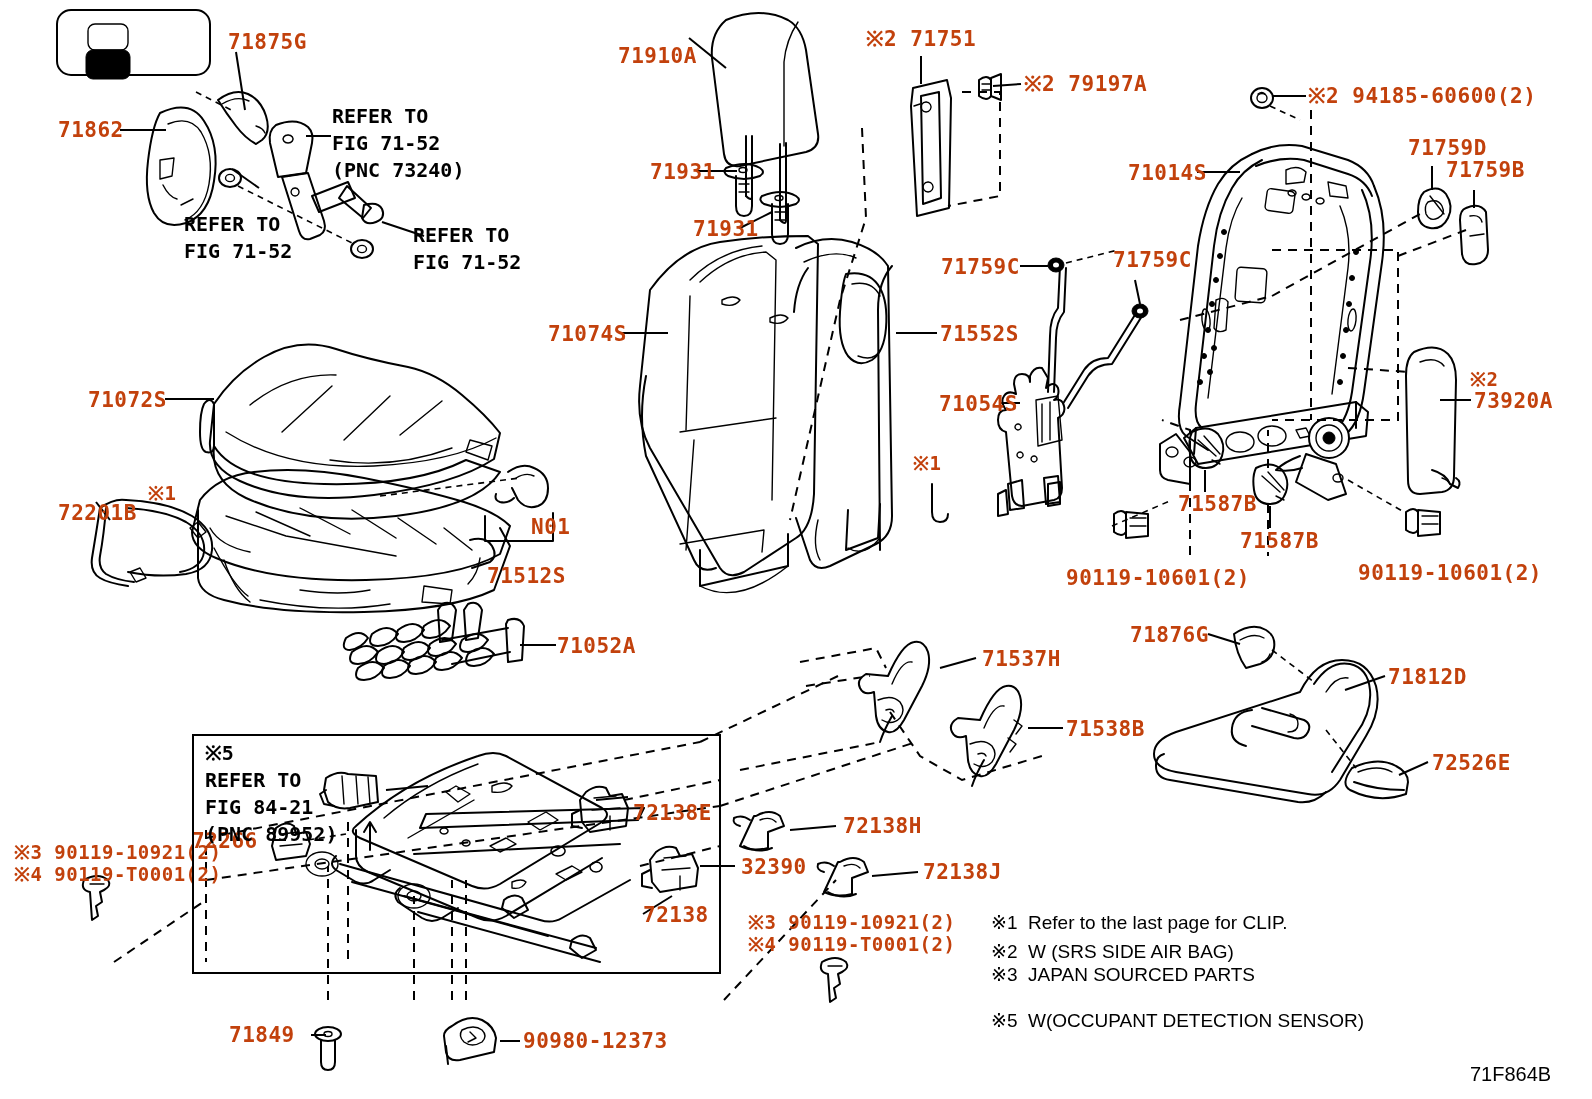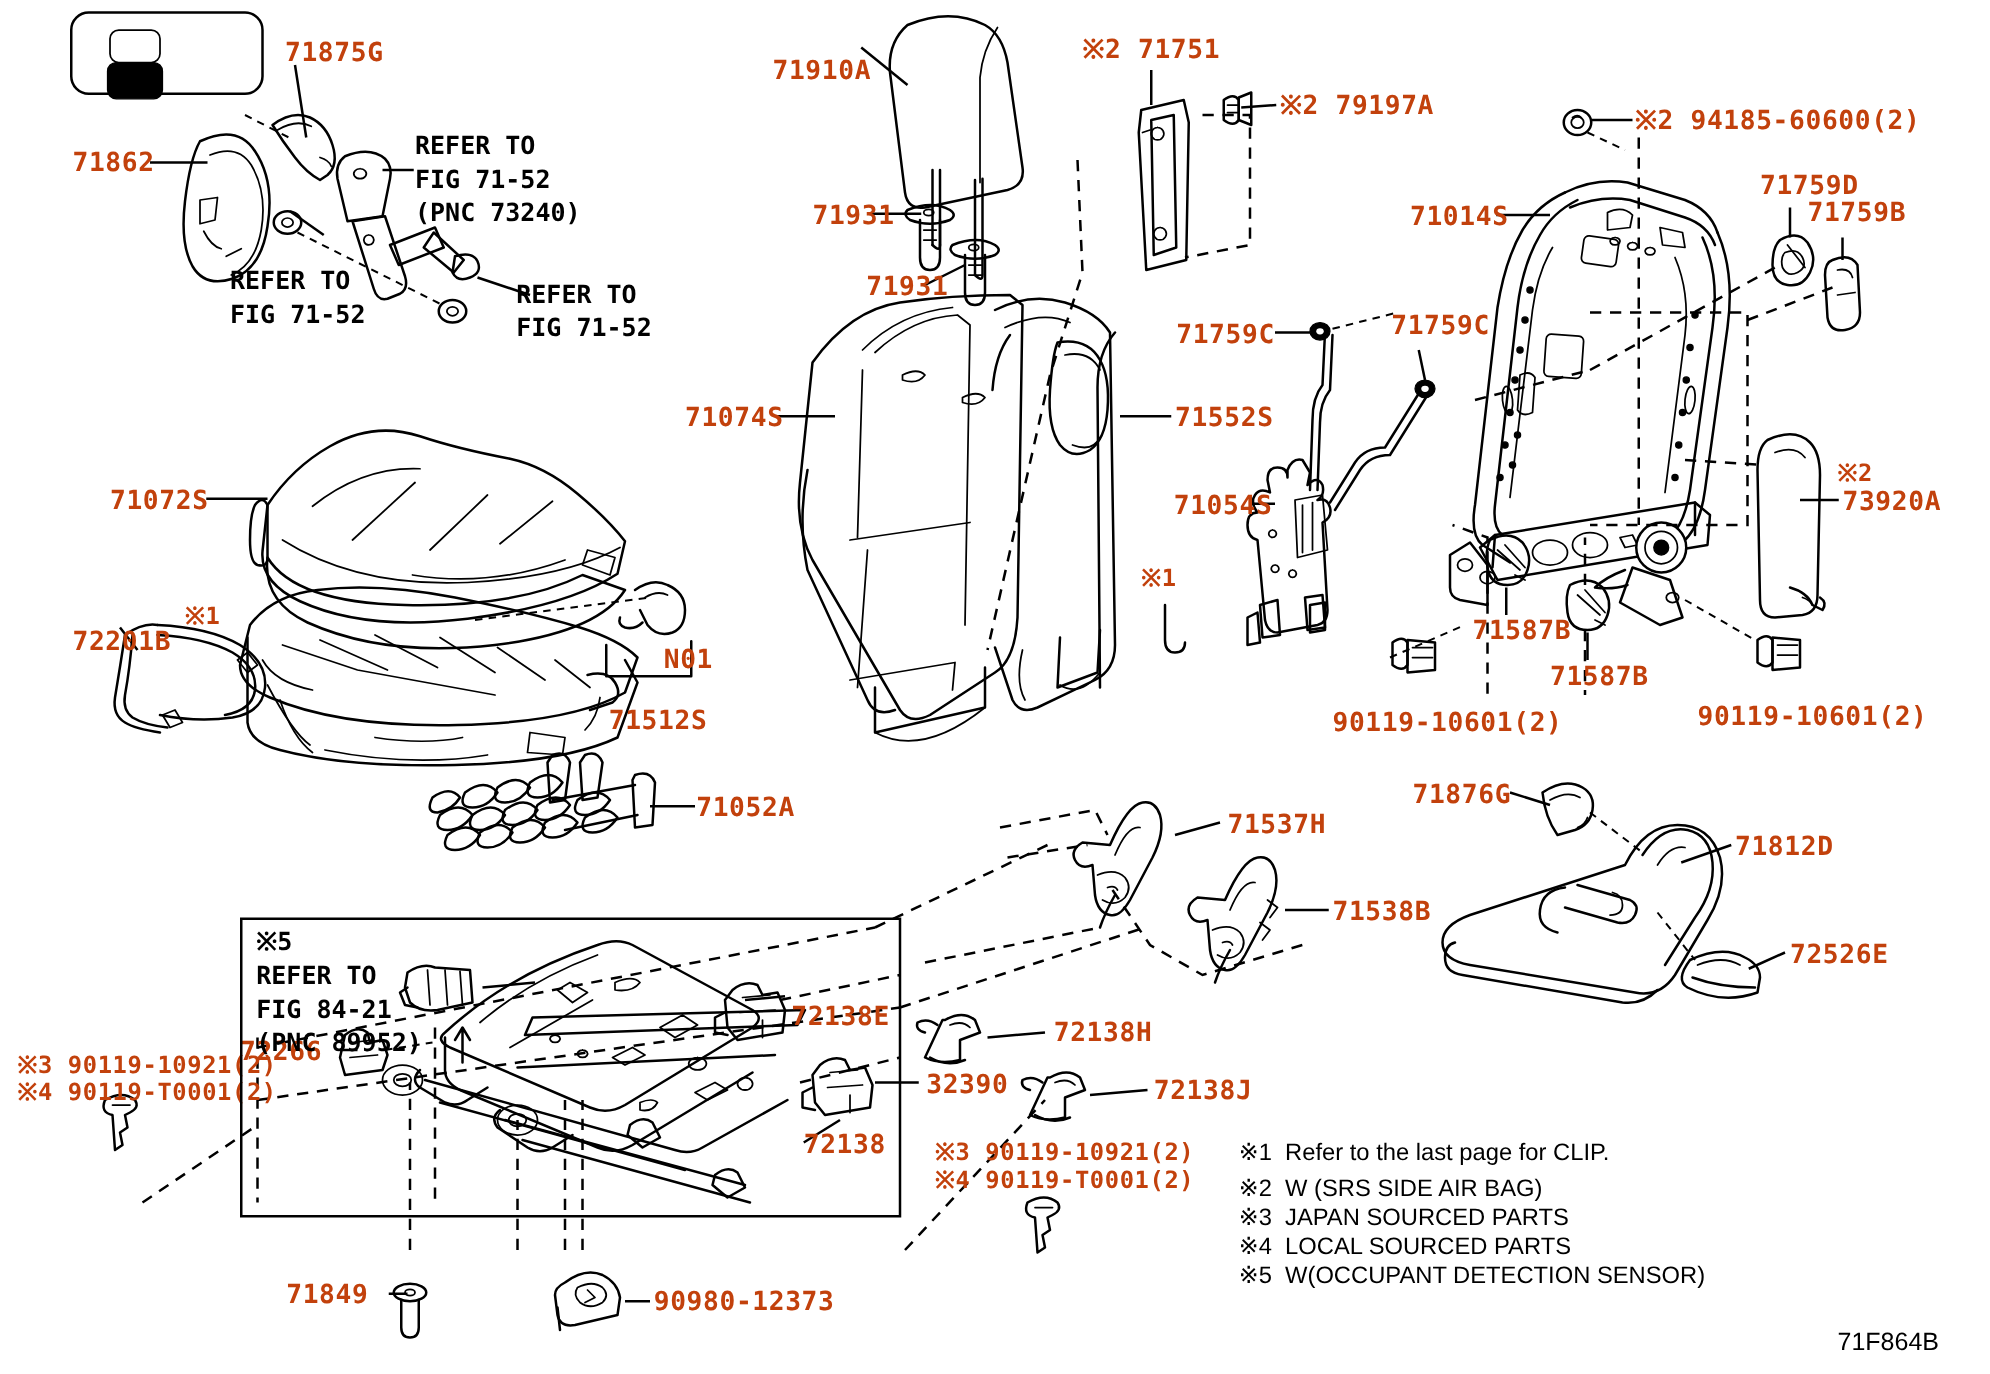--- a/index.html
+++ b/index.html
@@ -698,18 +698,17 @@
   <div class="lbl sm" style="left:748px;top:911px;">※3 90119-10921(2)
 ※4 90119-T0001(2)</div>
   <div class="lbl" style="left:229px;top:1023px;">71849</div>
   <div class="lbl" style="left:523px;top:1029px;">90980-12373</div>
 
   <div class="grpbox" style="left:192px;top:734px;width:529px;height:240px;"></div>
 
   <div class="legend" style="left:991px;top:908px;">※1  Refer to the last page for CLIP.</div>
   <div class="legend" style="left:991px;top:937px;">※2  W (SRS SIDE AIR BAG)</div>
   <div class="legend" style="left:991px;top:960px;">※3  JAPAN SOURCED PARTS</div>
-  <div class="legend" style="left:991px;top:983px;">※4  LOCAL SOURCED PARTS</div>
   <div class="legend" style="left:991px;top:1006px;">※5  W(OCCUPANT DETECTION SENSOR)</div>
 
   <div class="figcode" style="left:1470px;top:1063px;">71F864B</div>
 
 </div>
 
 </body></html>

